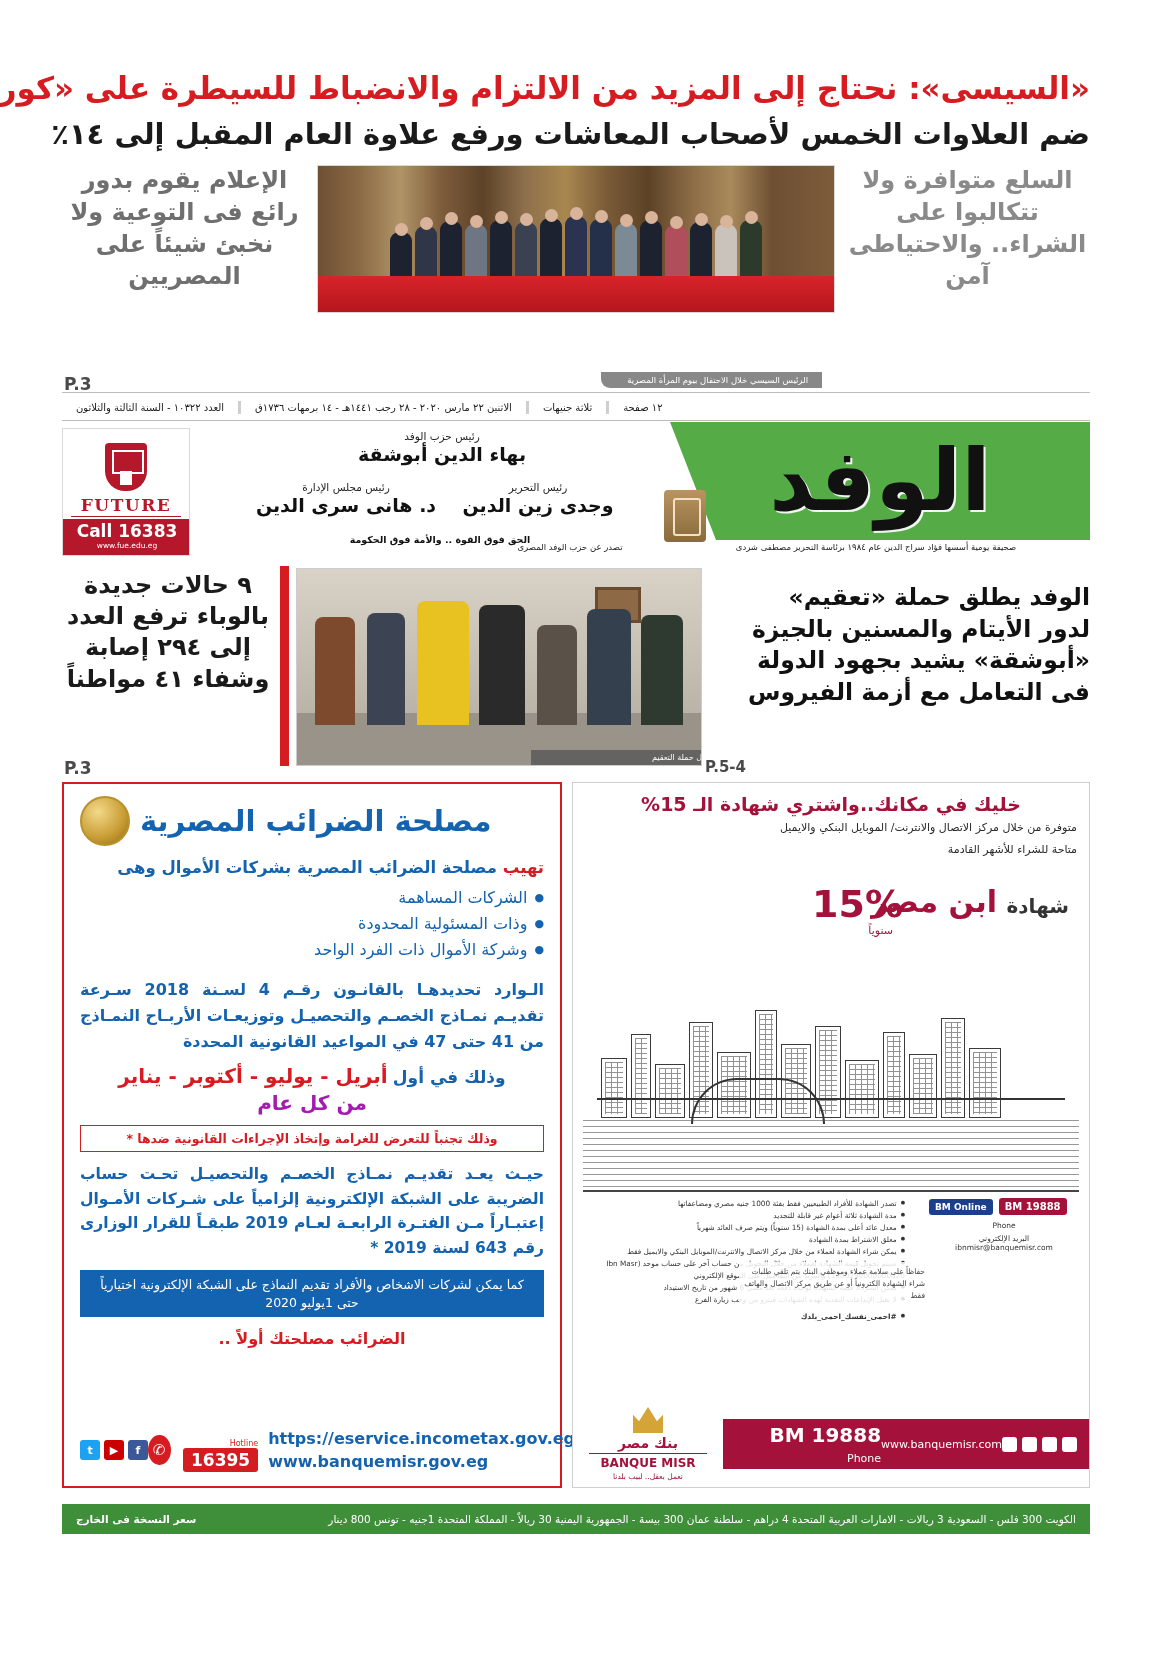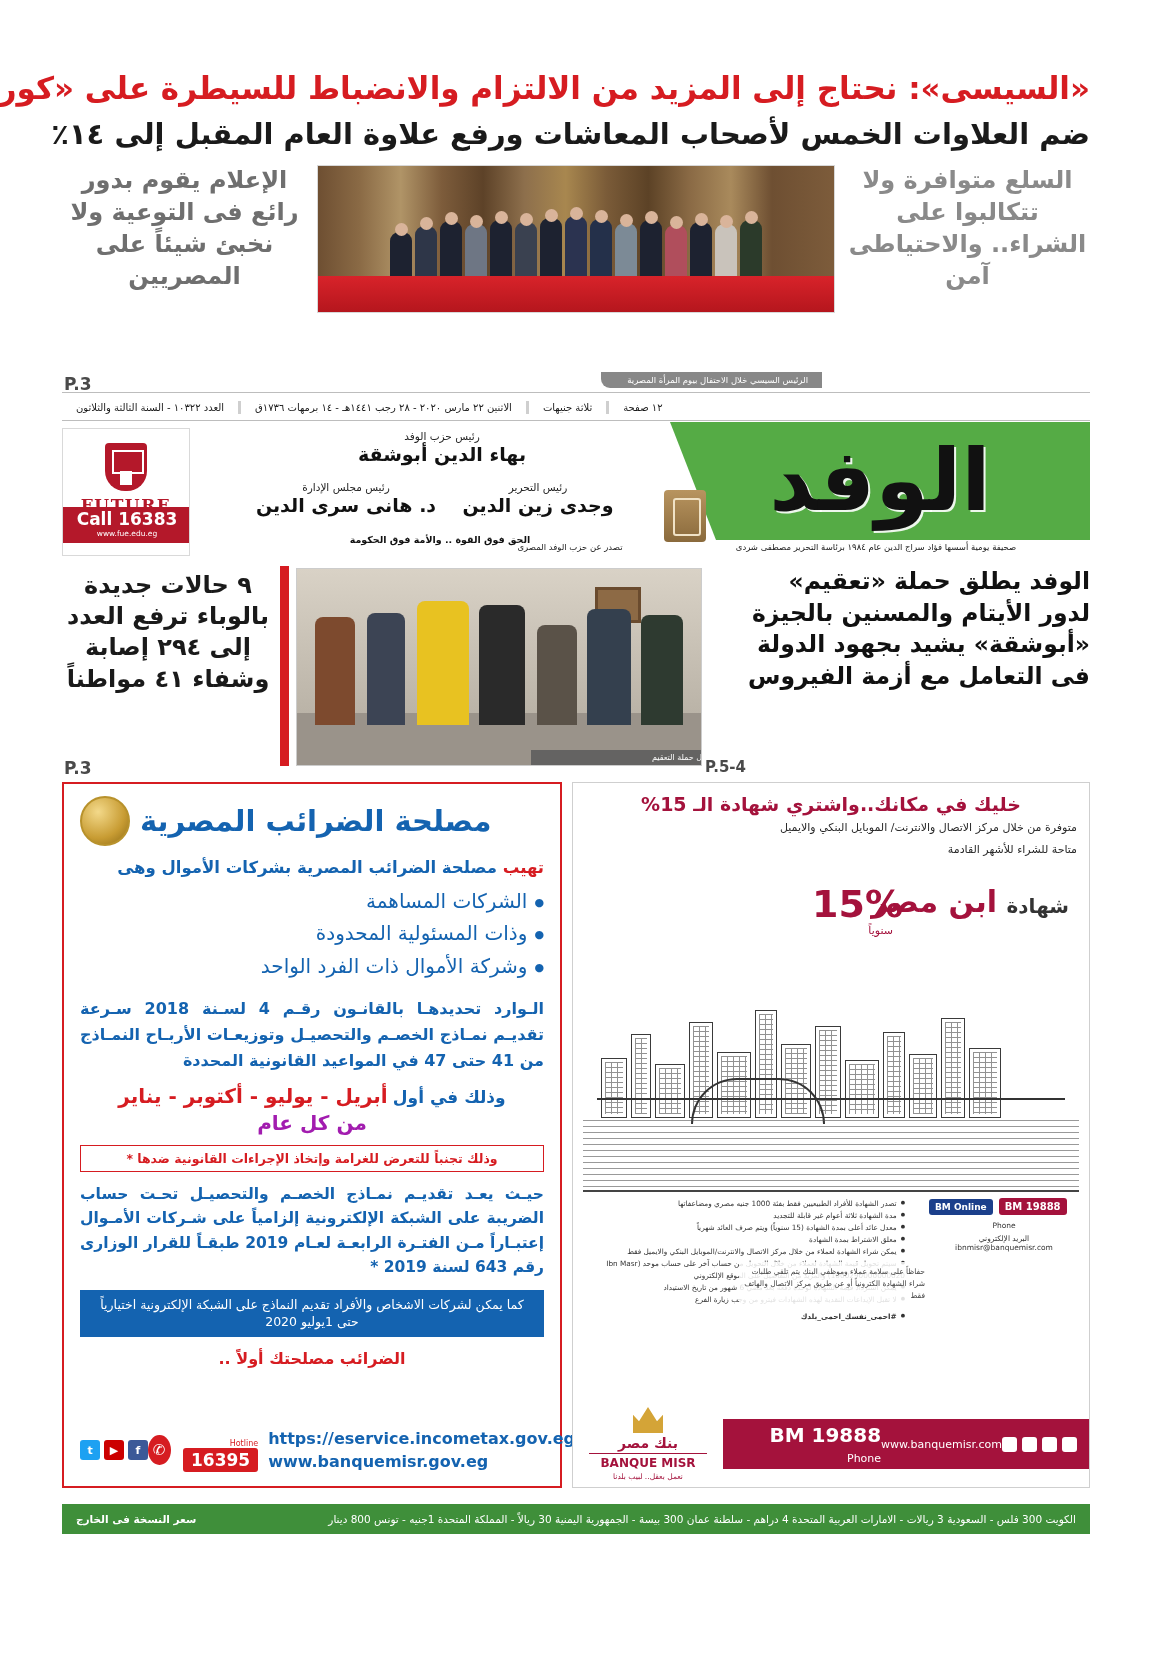--- a/index.html
+++ b/index.html
@@ -107,21 +107,21 @@
   .fue-shield::before { content:""; position:absolute; left:7px; top:7px;
      width:28px; height:20px; border:2px solid #fff; }
   .fue-shield::after { content:""; position:absolute; left:15px; top:28px;
      width:12px; height:14px; background:#fff; }
   .fue-t1 { color:#b4182a; font-weight:700; font-size:17px; text-align:center;
      letter-spacing:1.5px; font-family:"DejaVu Serif", serif; }
   .fue-t2 { color:#b4182a; font-size:7px; text-align:center; letter-spacing:.3px;
      font-family:"DejaVu Serif", serif; border-top:1px solid #b4182a;
      border-bottom:1px solid #b4182a; margin:1px 8px; padding:1px 0;}
   .fue-t3 { color:#b4182a; font-size:8px; text-align:center; margin-top:2px; }
-  .fue-call { position:absolute; left:0; bottom:12px; width:128px; height:36px;
+  .fue-call { position:absolute; left:0; bottom:0; width:128px; height:36px;
      background:#b4182a; color:#fff; text-align:center; direction:ltr; }
   .fue-call .n { font-size:17px; font-weight:700; line-height:20px; padding-top:2px; }
   .fue-call .u { font-size:7.5px; }
 
   
   .band2 { position:absolute; left:62px; top:566px; width:1028px; height:208px; }
   .b2-left { position:absolute; left:0; top:0; width:212px; height:200px;
      text-align:center; color:#1a1a1a; font-weight:700; font-size:24px;
      line-height:1.3; padding-top:4px; }
   .b2-bar { position:absolute; left:218px; top:0; width:9px; height:200px; background:#d61c21; }
@@ -129,42 +129,42 @@
      border:1px solid #ccc; overflow:hidden; background:#c9c2b6; }
   .b2-floor { position:absolute; left:0; right:0; bottom:0; height:52px; background:#9a938a; }
   .b2-wall  { position:absolute; left:0; right:0; top:0; height:150px;
      background:linear-gradient(180deg,#d9d2c6,#b9b2a6); }
   .b2-pic { position:absolute; right:60px; top:18px; width:46px; height:36px;
      background:#8d6a45; border:3px solid #6a4b2e; }
   .b2-fig { position:absolute; bottom:40px; border-radius:8px 8px 0 0; }
   .b2-caption { position:absolute; left:234px; bottom:0; width:406px;
      background:rgba(90,90,90,.85); color:#fff; font-size:8px;
      text-align:center; padding:3px 0; }
-  .b2-right { position:absolute; right:0; top:0; width:370px;
+  .b2-right { position:absolute; right:0; top:16px; width:370px;
      text-align:right; color:#111; font-weight:700; font-size:23.5px; line-height:1.35; }
   .p54 { position:absolute; right:344px; bottom:-2px; color:#4a4a4a;
      font-weight:700; font-size:15px; direction:ltr; }
 
   
   .ads { position:absolute; left:62px; top:782px; width:1028px; height:710px;
      display:flex; flex-direction:row-reverse; gap:10px; }
 
   
   .tax { width:500px; height:706px; border:2px solid #d61c21; background:#fff;
      position:relative; padding:12px 16px; }
   .tax-head { display:flex; flex-direction:row-reverse; align-items:center; gap:10px; }
   .tax-coin { width:50px; height:50px; border-radius:50%;
      background:radial-gradient(circle at 35% 30%,#f3d98a,#c89c33 60%,#8d6a14);
      border:2px solid #b8922c; flex:none; }
   .tax-title { color:#1463b0; font-weight:700; font-size:29px; }
   .tax-line1 { margin-top:12px; font-size:16.5px; font-weight:700; text-align:right; }
   .tax-line1 .r { color:#d61c21; }
   .tax-line1 .b { color:#1463b0; }
   .tax-bullets { margin-top:8px; text-align:right; }
-  .tax-bullets li { list-style:none; color:#1463b0; font-size:20px;
+  .tax-bullets li { list-style:none; color:#1463b0; font-size:16px;
      line-height:1.62; }
   .tax-bullets li::before { content:"●"; color:#1463b0; font-size:11px;
      margin-left:7px; vertical-align:2px; }
   .tax-para { margin-top:14px; color:#1463b0; font-size:16px; font-weight:700;
      line-height:1.62; text-align:justify; direction:rtl; }
   .tax-months { margin-top:10px; text-align:center; }
   .tax-months .blue { color:#1463b0; font-weight:700; font-size:17px; }
   .tax-months .red { color:#d61c21; font-weight:700; font-size:20px; }
   .tax-months .red2 { color:#a21caf; font-weight:700; font-size:20px; display:block; margin-top:3px;}
   .tax-note { margin-top:10px; border:1px solid #d61c21; color:#d61c21;

